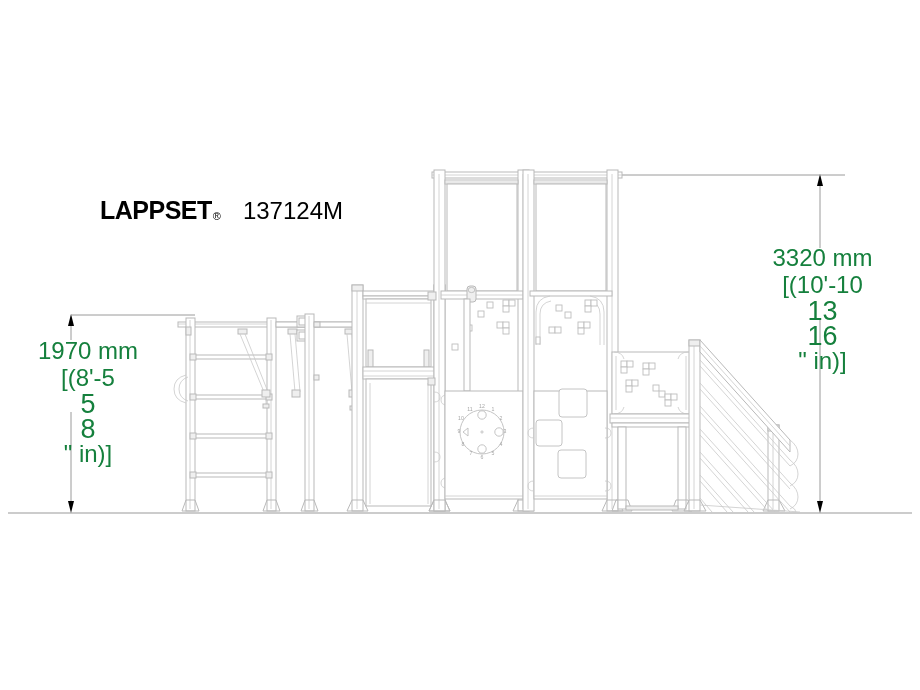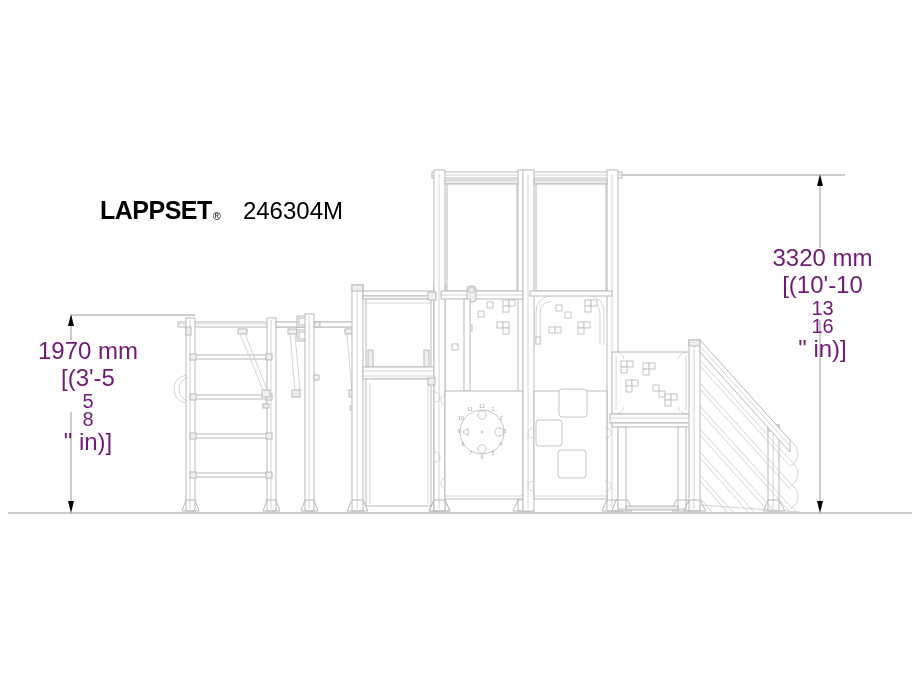--- a/index.html
+++ b/index.html
@@ -54,41 +54,41 @@
     font-family: "Liberation Sans", sans-serif;
     font-size: 24px;
     color: #000;
     margin-left: 22px;
     line-height: 1;
   }
 
   .dim-label {
     position: absolute;
     text-align: center;
-    color: #701a75;
+    color: #15803d;
     font-family: "Liberation Sans", sans-serif;
     white-space: nowrap;
   }
   .dim-primary {
     font-size: 24px;
     line-height: 1.12;
   }
   .dim-secondary {
     font-size: 24px;
     line-height: 1.12;
     display: flex;
     align-items: center;
     justify-content: center;
     flex-direction: column;
   }
   .frac {
     display: inline-flex;
     flex-direction: column;
     align-items: center;
-    font-size: 20px;
+    font-size: 27px;
     line-height: 0.92;
     vertical-align: middle;
     margin: 0 0px;
     position: relative;
     top: 0px;
   }
   .frac .num { display:block; }
   .frac .den { display:block; }
 
   #dim-left-label {
@@ -439,27 +439,27 @@
       <path class="lnf" d="M434 452 q 6 0 6 5 q 0 5 -6 5"></path>
       <rect class="fillg" x="314" y="322" width="6" height="5"></rect>
       <rect class="fillg" x="314" y="375" width="5" height="5"></rect>
     </g>
 
   </svg>
 
   <div class="brand-block">
     <span class="brand-name">LAPPSET</span>
     <span class="brand-reg">®</span>
-    <span class="model-code">246304M</span>
+    <span class="model-code">137124M</span>
   </div>
 
   <div class="dim-label" id="dim-left-label">
     <div class="dim-primary">1970 mm</div>
     <div class="dim-secondary">
-      <span>[(3'-5</span>
+      <span>[(8'-5</span>
         <span class="frac">
           <span class="num">5</span>
           <span class="den">8</span>
         </span>
         <span>" in)]</span>
     </div>
   </div>
 
   <div class="dim-label" id="dim-right-label">
     <div class="dim-primary">3320 mm</div>

